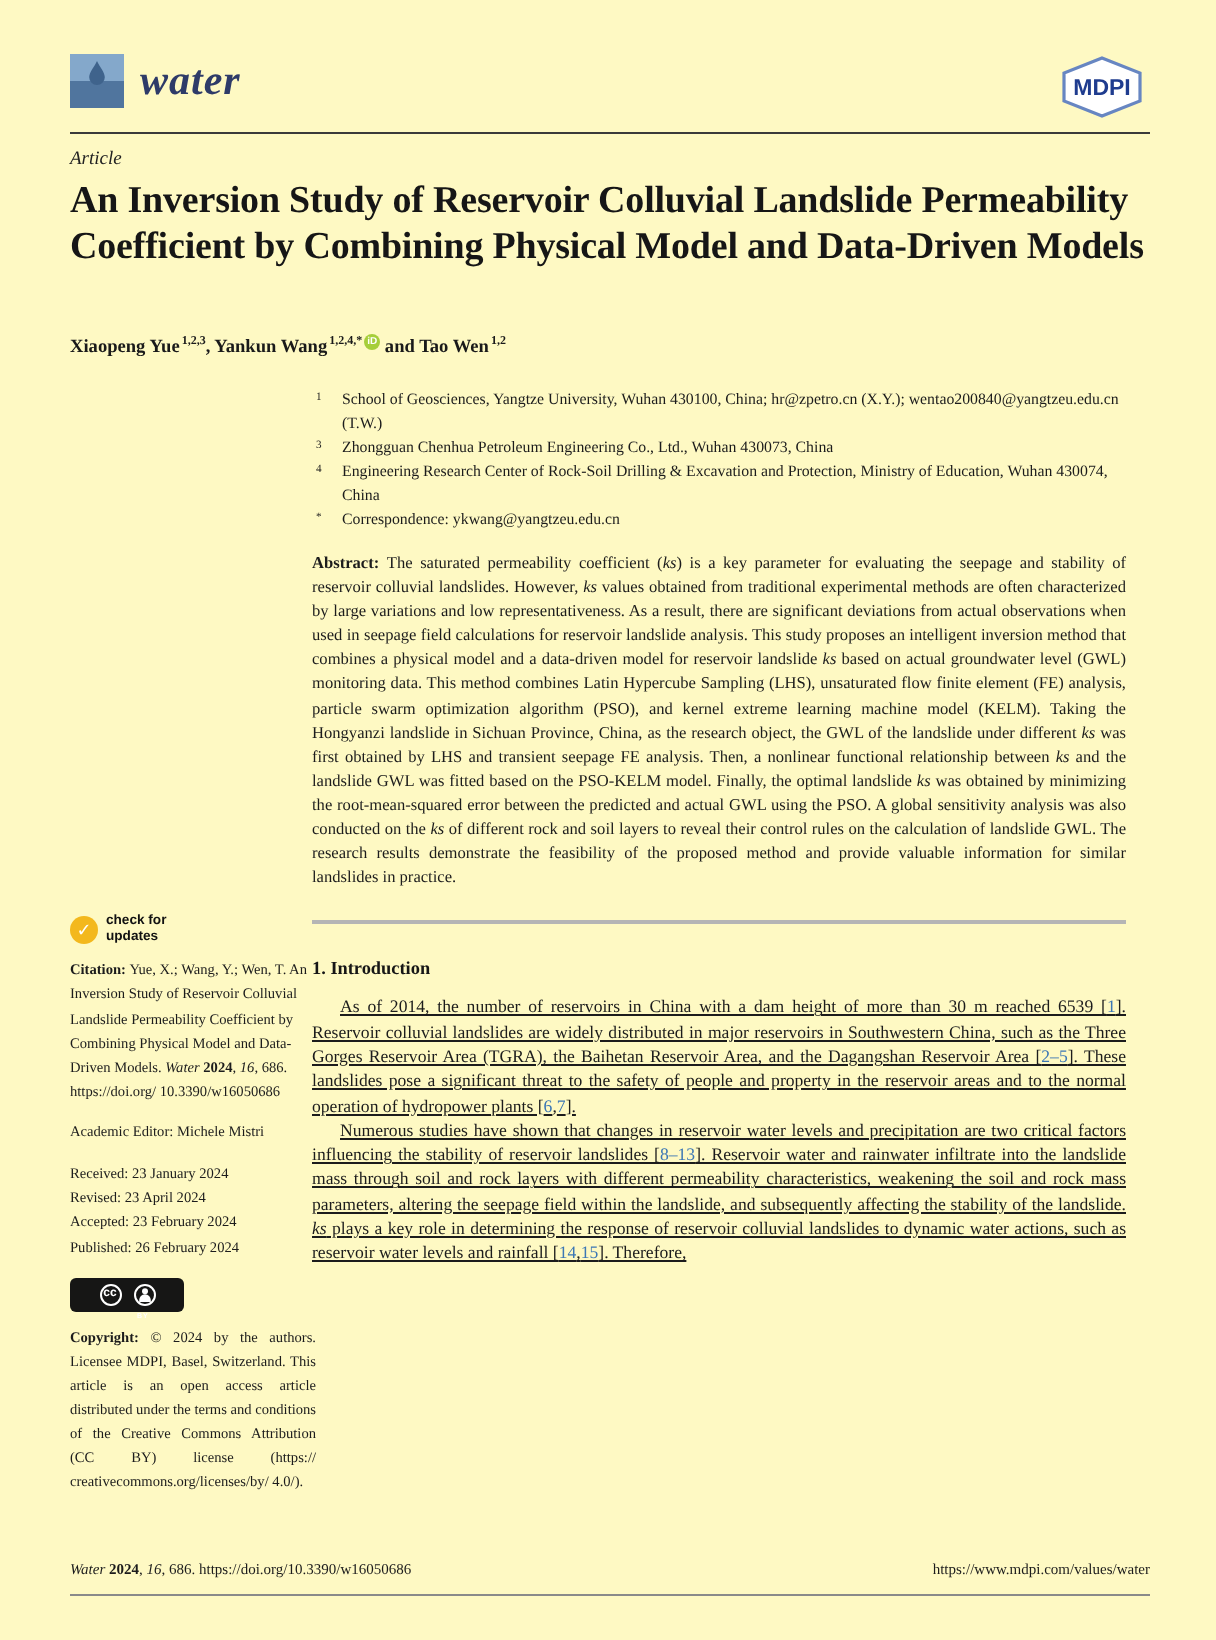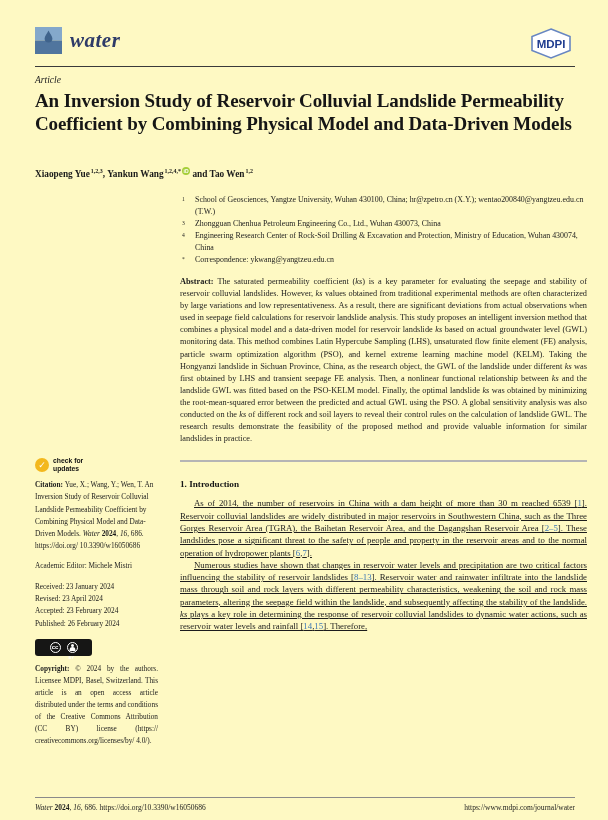--- a/index.html
+++ b/index.html
@@ -19,21 +19,21 @@
   .wordmark { font-style: italic; font-weight: 600; font-size: 21px; color: #2e3b68; letter-spacing: 0.5px; }
   .mdpi-logo { position: absolute; right: 0; top: 2px; }
   .header-rule { position: absolute; left: 35px; right: 33px; top: 66px; border-top: 1.2px solid #3a3a3a; }
   .article-type { position: absolute; left: 35px; top: 75px; font-style: italic; font-size: 9.5px; color: #222; }
   
   .title { position: absolute; left: 35px; right: 30px; top: 89px; font-size: 19px; line-height: 23px; font-weight: bold; color: #161616; letter-spacing: -0.1px; }
   .authors { position: absolute; left: 35px; top: 167px; font-size: 9.3px; font-weight: bold; color: #1a1a1a; }
   .authors sup { font-size: 6px; font-weight: bold; vertical-align: super; margin-left: 1px; }
   .orcid { display: inline-block; width: 8px; height: 8px; border-radius: 50%; background: #a6ce39; color: #fff; font-size: 5px; line-height: 8px; text-align: center; font-family: "Liberation Sans", sans-serif; vertical-align: super; margin-left: 1px; }
   
-  .main { position: absolute; left: 180px; top: 194px; width: 407px; }
+  .main { position: absolute; left: 156px; top: 194px; width: 407px; }
   .aff-row { position: relative; padding-left: 15px; font-size: 7.9px; line-height: 12px; color: #1c1c1c; }
   .aff-marker { position: absolute; left: 2px; top: -1px; font-size: 5.6px; }
   .abstract { margin-top: 10px; font-size: 8.3px; line-height: 12.1px; text-align: justify; color: #1c1c1c; }
   .keywords { margin-top: 17px; font-size: 8.3px; line-height: 12px; text-align: justify; color: #1c1c1c; }
   .divider { margin-top: 15px; height: 2px; background: #b5b5b5; }
   .section-heading { margin-top: 16px; font-size: 9.2px; line-height: 12px; font-weight: bold; color: #161616; }
   .body-para { margin-top: 7px; font-size: 8.8px; line-height: 12.3px; text-align: justify; text-indent: 14px; color: #1c1c1c; text-decoration: underline; }
   .body-para + .body-para { margin-top: 0; }
   
   .sidebar { position: absolute; left: 35px; top: 457px; width: 123px; font-size: 7.3px; color: #1c1c1c; }
@@ -42,21 +42,21 @@
   .cm-text { font-family: "Liberation Sans", sans-serif; font-weight: bold; font-size: 6.8px; line-height: 7.6px; color: #111; }
   .cite { margin-top: 7px; line-height: 12.2px; }
   .editor { margin-top: 8px; line-height: 12.2px; }
   .dates { margin-top: 8px; line-height: 12.4px; }
   .cc-badge { margin-top: 9px; width: 57px; height: 17px; border-radius: 3px; background: #161615; display: flex; align-items: center; justify-content: center; gap: 6px; cursor: pointer; }
   .cc-circle { width: 11px; height: 11px; border: 1px solid #fff; border-radius: 50%; color: #fff; font-size: 6px; line-height: 9px; text-align: center; font-family: "Liberation Sans", sans-serif; font-weight: bold; position: relative; }
   .by-label { position: absolute; left: 1px; top: 10.5px; font-size: 3.5px; color: #fff; letter-spacing: 0.5px; }
   .copyright { margin-top: 7px; line-height: 12px; text-align: justify; }
   
   .footer-rule { position: absolute; left: 35px; right: 33px; top: 797px; border-top: 1px solid #8a8a8a; }
-  .footer { position: absolute; left: 35px; right: 33px; top: 803px; font-size: 7.5px; color: #1c1c1c; display: flex; justify-content: space-between; }
+  .footer { position: absolute; left: 35px; right: 33px; top: 780px; font-size: 7.5px; color: #1c1c1c; display: flex; justify-content: space-between; }
   
   .i { font-style: italic; }
   .b { font-weight: bold; }
   .link { color: #3c77b5; cursor: pointer; }
 </style>
 </head>
 <body>
 
 <div class="page">
 
@@ -123,16 +123,16 @@
     <p class="abstract"><span class="b">Abstract: </span><span>The saturated permeability coefficient (</span><span class="i">ks</span><span>) is a key parameter for evaluating the seepage and stability of reservoir colluvial landslides. However, </span><span class="i">ks</span><span> values obtained from traditional experimental methods are often characterized by large variations and low representativeness. As a result, there are significant deviations from actual observations when used in seepage field calculations for reservoir landslide analysis. This study proposes an intelligent inversion method that combines a physical model and a data-driven model for reservoir landslide </span><span class="i">ks</span><span> based on actual groundwater level (GWL) monitoring data. This method combines Latin Hypercube Sampling (LHS), unsaturated flow finite element (FE) analysis, particle swarm optimization algorithm (PSO), and kernel extreme learning machine model (KELM). Taking the Hongyanzi landslide in Sichuan Province, China, as the research object, the GWL of the landslide under different </span><span class="i">ks</span><span> was first obtained by LHS and transient seepage FE analysis. Then, a nonlinear functional relationship between </span><span class="i">ks</span><span> and the landslide GWL was fitted based on the PSO-KELM model. Finally, the optimal landslide </span><span class="i">ks</span><span> was obtained by minimizing the root-mean-squared error between the predicted and actual GWL using the PSO. A global sensitivity analysis was also conducted on the </span><span class="i">ks</span><span> of different rock and soil layers to reveal their control rules on the calculation of landslide GWL. The research results demonstrate the feasibility of the proposed method and provide valuable information for similar landslides in practice.</span></p>
     <div class="divider"></div>
     <h2 class="section-heading">1. Introduction</h2>
     <p class="body-para"><span>As of 2014, the number of reservoirs in China with a dam height of more than 30 m reached 6539 [</span><span class="link">1</span><span>]. Reservoir colluvial landslides are widely distributed in major reservoirs in Southwestern China, such as the Three Gorges Reservoir Area (TGRA), the Baihetan Reservoir Area, and the Dagangshan Reservoir Area [</span><span class="link">2–5</span><span>]. These landslides pose a significant threat to the safety of people and property in the reservoir areas and to the normal operation of hydropower plants [</span><span class="link">6</span><span>,</span><span class="link">7</span><span>].</span></p>
     <p class="body-para"><span>Numerous studies have shown that changes in reservoir water levels and precipitation are two critical factors influencing the stability of reservoir landslides [</span><span class="link">8–13</span><span>]. Reservoir water and rainwater infiltrate into the landslide mass through soil and rock layers with different permeability characteristics, weakening the soil and rock mass parameters, altering the seepage field within the landslide, and subsequently affecting the stability of the landslide. </span><span class="i">ks</span><span> plays a key role in determining the response of reservoir colluvial landslides to dynamic water actions, such as reservoir water levels and rainfall [</span><span class="link">14</span><span>,</span><span class="link">15</span><span>]. Therefore,</span></p>
   </main>
 
   <div class="footer-rule"></div>
   <div class="footer">
     <span><span class="i">Water </span><span class="b">2024</span><span>, </span><span class="i">16</span><span>, 686. https://doi.org/10.3390/w16050686</span></span>
-    <span>https://www.mdpi.com/journal/water</span>
+    <span>https://www.mdpi.com/values/water</span>
   </div>
 
 </div>
 
 </body></html>

